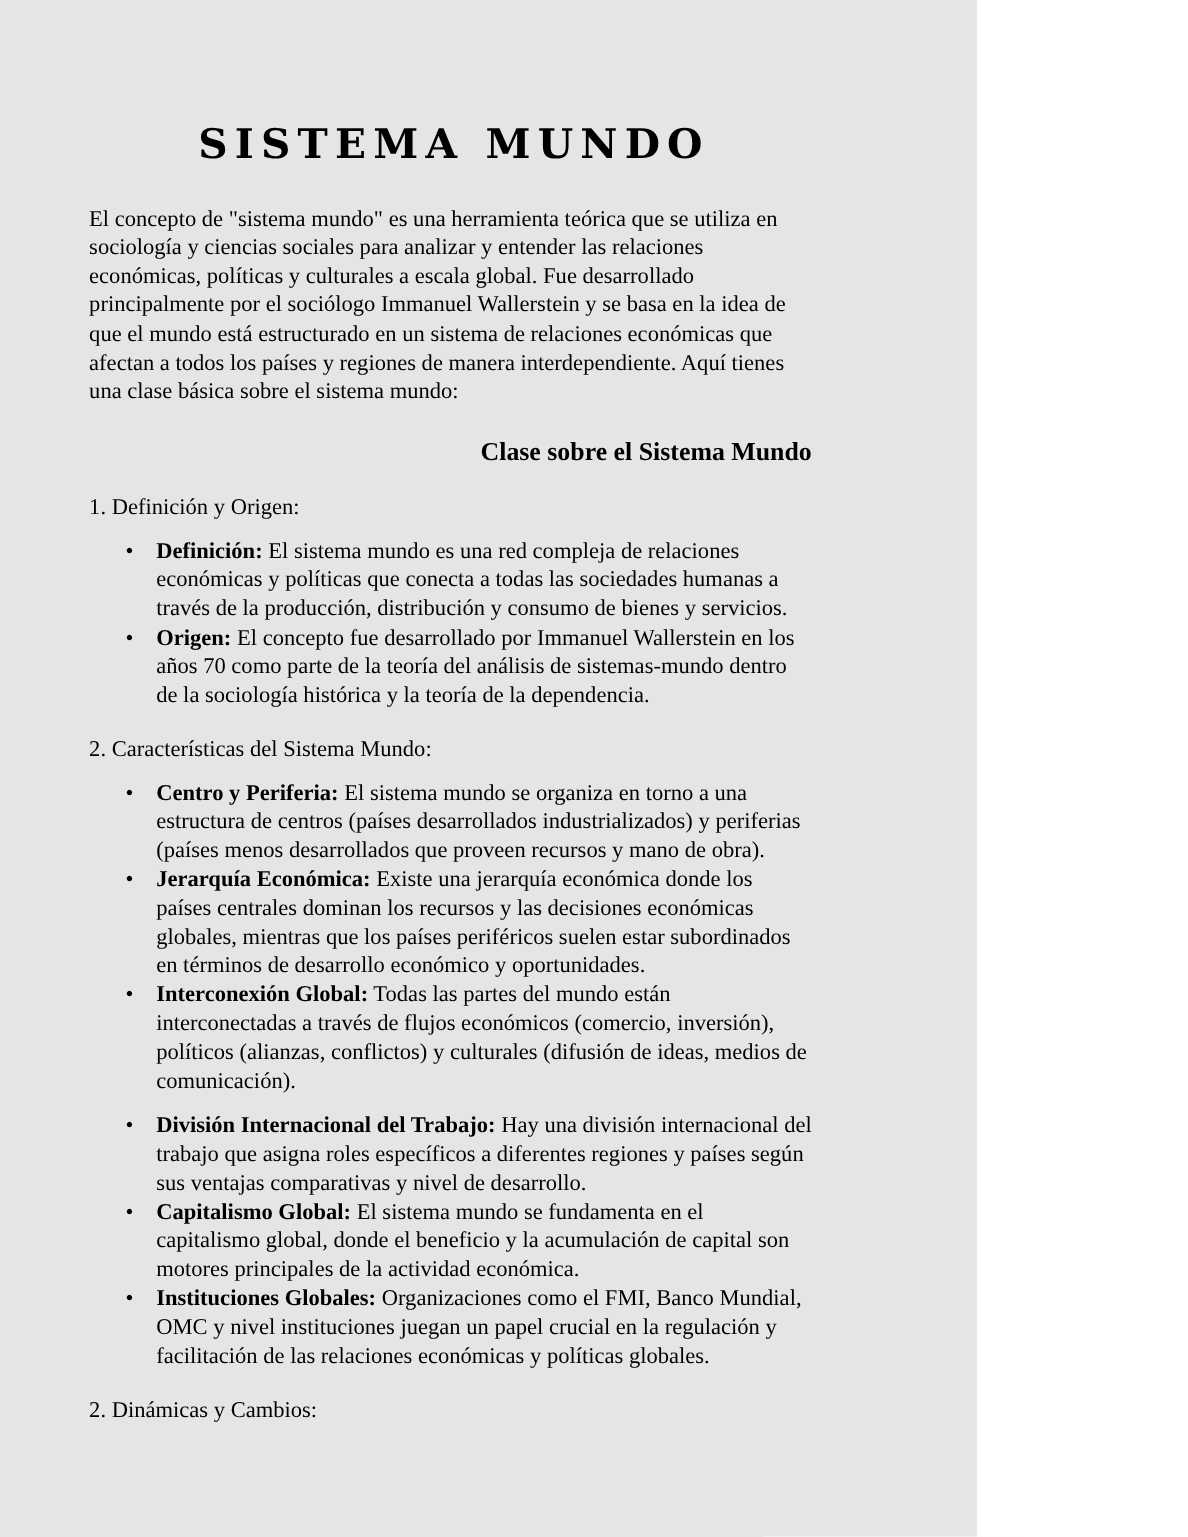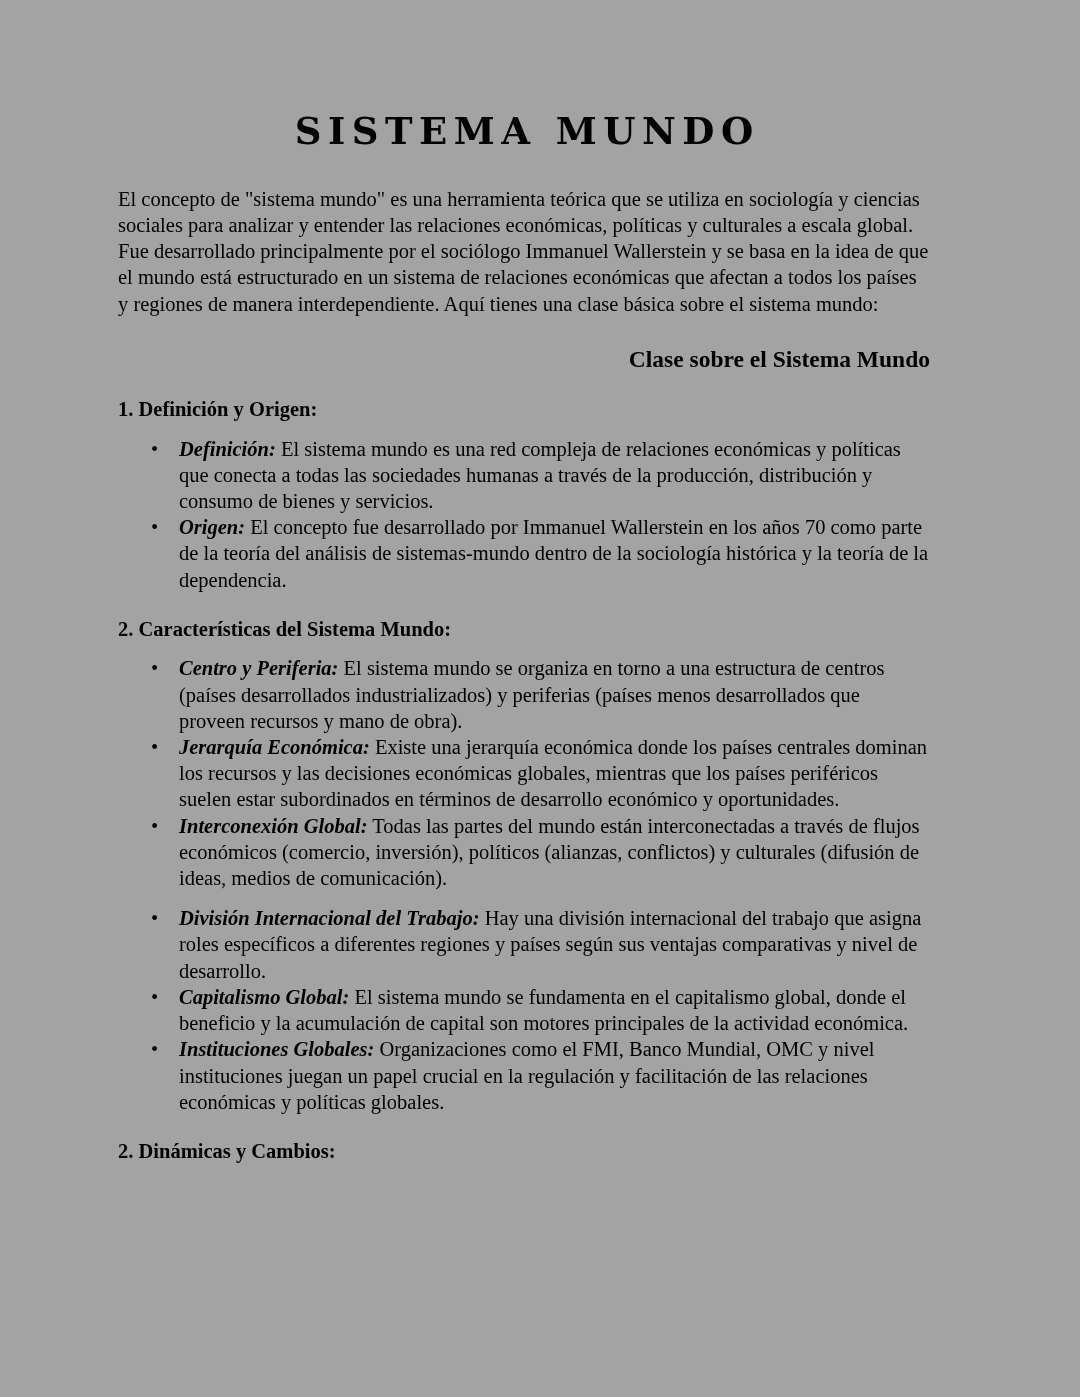--- a/index.html
+++ b/index.html
@@ -8,25 +8,25 @@
     background: #ffffff;
   }
   body {
     width: 1080px;
     min-height: 1397px;
     font-family: "Liberation Serif", "DejaVu Serif", serif;
     color: #000000;
     -webkit-font-smoothing: antialiased;
   }
   .page {
-    width: 1080px;
+    width: 888px;
     min-height: 1397px;
     box-sizing: border-box;
-    padding: 0 150px 0 118px;
-    background: #a3a3a3;
+    padding: 0 150px 0 81px;
+    background: #e5e5e5;
     position: relative;
   }
   .doc-title {
     margin: 0;
     padding-top: 112px;
     text-align: center;
     font-family: "DejaVu Serif", "Liberation Serif", serif;
     font-weight: 700;
     font-size: 37px;
     line-height: 1.05;
@@ -50,21 +50,21 @@
     line-height: 1.2;
     font-weight: 700;
     color: #000000;
     text-align: right;
   }
   h3.subsection-title {
     margin: 0;
     padding-top: 24px;
     font-size: 20.5px;
     line-height: 1.2;
-    font-weight: 700;
+    font-weight: 400;
     color: #000000;
   }
   ul.bullets {
     margin: 0;
     padding: 14px 0 0 0;
     list-style: none;
   }
   ul.bullets li {
     position: relative;
     padding-left: 61px;
@@ -77,21 +77,20 @@
     content: "\2022";
     position: absolute;
     left: 33px;
     top: 0;
     font-size: 20.5px;
     line-height: 26.2px;
     color: #000000;
   }
   .lead {
     font-weight: 700;
-    font-style: italic;
   }
   .body-text {
     font-weight: 400;
   }
 </style>
 </head>
 <body>
 
 <div class="page">
 

